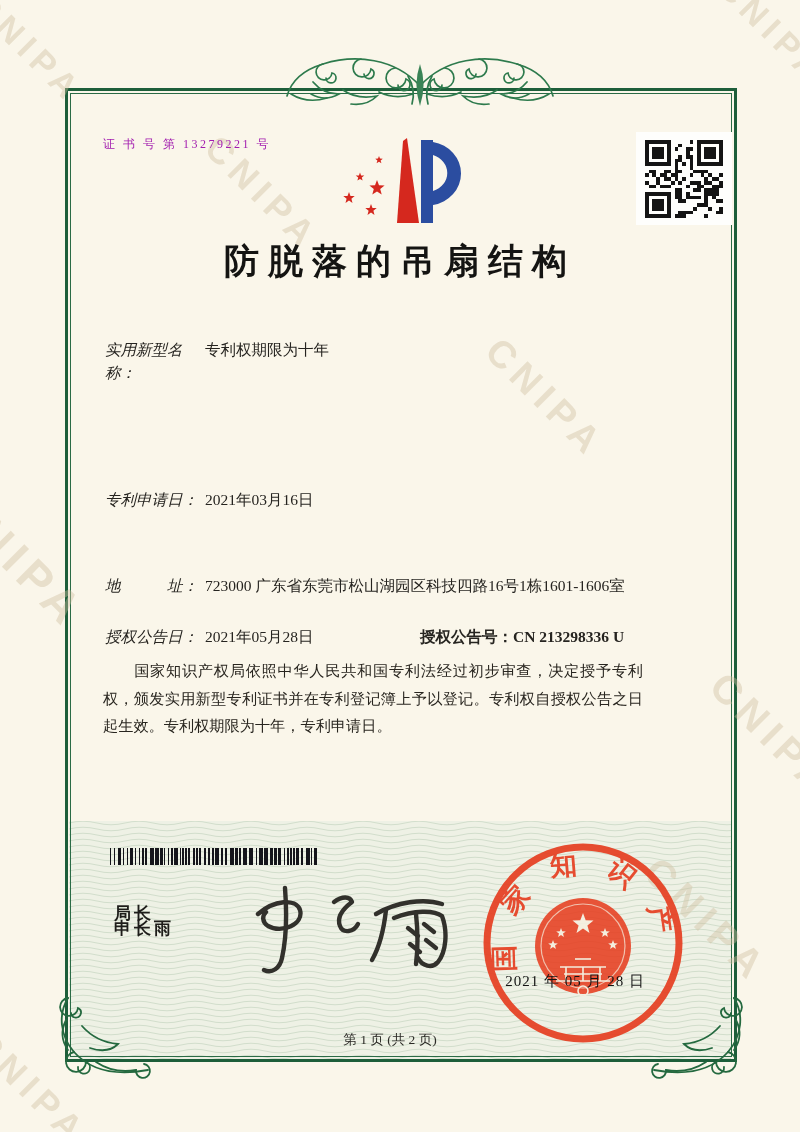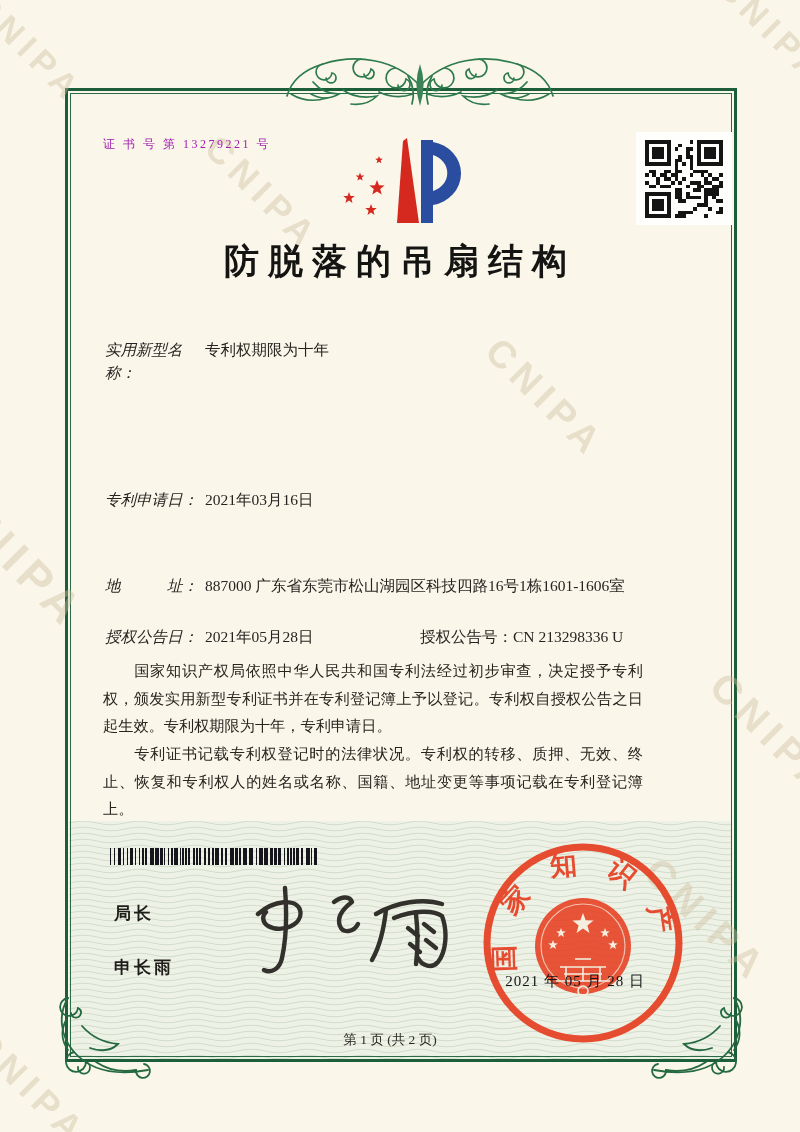--- a/index.html
+++ b/index.html
@@ -27,36 +27,36 @@
   #title{position:absolute;left:0;top:238px;width:800px;text-align:center;font-size:35px;
          font-weight:bold;letter-spacing:9px;color:#141412;z-index:3;}
 
   
   .field-row{position:absolute;left:105px;width:550px;font-size:15.5px;line-height:23px;z-index:3;color:#262420;}
   .flabel{display:inline-block;width:100px;vertical-align:top;font-style:italic;}
   .fvalue{display:inline-block;vertical-align:top;}
   #f-name{top:338px;} #f-inventor{top:386px;} #f-patno{top:433px;} #f-filing{top:481px;margin-top:7px;}
   #f-patentee{top:529px;} #f-address{top:574px;} #f-grant{top:625px;}
   #f-address .fvalue{width:447px;}
-  #grant-no-group{position:absolute;left:315px;top:0;}
+  #grant-no-group{position:absolute;left:315px;top:0;font-weight:bold;}
 
   
   #paragraphs{position:absolute;left:103px;top:657px;width:540px;z-index:3;}
   #paragraphs p{margin:0;font-size:15.2px;line-height:1.82;text-indent:2.05em;
                 text-align:justify;color:#28251f;}
 
   
   #barcode{position:absolute;left:110px;top:848px;width:210px;height:17px;display:flex;z-index:3;}
   #barcode i{display:block;height:100%;flex:none;}
 
   
   #bureau-label,#bureau-name{position:absolute;left:114px;z-index:3;
       font-family:"Liberation Sans","DejaVu Sans",sans-serif;font-weight:bold;
       font-size:17px;letter-spacing:3px;color:#1e1d1a;}
-  #bureau-label{top:902px;} #bureau-name{top:956px;text-align:center;}
+  #bureau-label{top:902px;} #bureau-name{top:917px;text-align:center;}
   #signature{position:absolute;left:238px;top:880px;z-index:3;}
 
   
   #seal{position:absolute;left:480px;top:840px;z-index:4;opacity:0.9;}
   #seal-date{position:absolute;left:489px;top:972px;width:172px;text-align:center;
              font-size:15px;letter-spacing:1px;color:#141414;z-index:5;}
 
   
   #page-info{position:absolute;left:0;top:1031px;width:780px;text-align:center;
              font-size:13.5px;color:#2b2a26;z-index:3;}
@@ -322,32 +322,31 @@
 
   <div id="title">防脱落的吊扇结构</div>
 
   <div class="field-row" id="f-name">
     <span class="flabel">实用新型名称：</span><span class="fvalue">专利权期限为十年</span>
   </div>
   <div class="field-row" id="f-filing">
     <span class="flabel">专利申请日：</span><span class="fvalue">2021年03月16日</span>
   </div>
   <div class="field-row" id="f-address">
-    <span class="flabel">地　　　址：</span><span class="fvalue">887000 广东省东莞市松山湖园区科技四路16号1栋1601-1606室</span>
+    <span class="flabel">地　　　址：</span><span class="fvalue">723000 广东省东莞市松山湖园区科技四路16号1栋1601-1606室</span>
   </div>
   <div class="field-row" id="f-grant">
     <span class="flabel">授权公告日：</span><span class="fvalue">2021年05月28日</span>
     <span id="grant-no-group">
       <span>授权公告号：</span><span>CN 213298336 U</span>
     </span>
   </div>
 
   <div id="paragraphs">
     <p>国家知识产权局依照中华人民共和国专利法经过初步审查，决定授予专利权，颁发实用新型专利证书并在专利登记簿上予以登记。专利权自授权公告之日起生效。专利权期限为十年，专利申请日。</p>
-    <p>专利证书记载专利权登记时的法律状况。专利权的转移、质押、无效、终止、恢复和专利权人的姓名或名称、国籍、地址变更等事项记载在专利登记簿上。</p>
   </div>
 
   <div id="barcode">
       <i style="width:1px;background:#15151b;"></i>
       <i style="width:3px;"></i>
       <i style="width:1px;background:#15151b;"></i>
       <i style="width:3px;"></i>
       <i style="width:3px;background:#15151b;"></i>
       <i style="width:2px;"></i>
       <i style="width:1px;background:#15151b;"></i>

